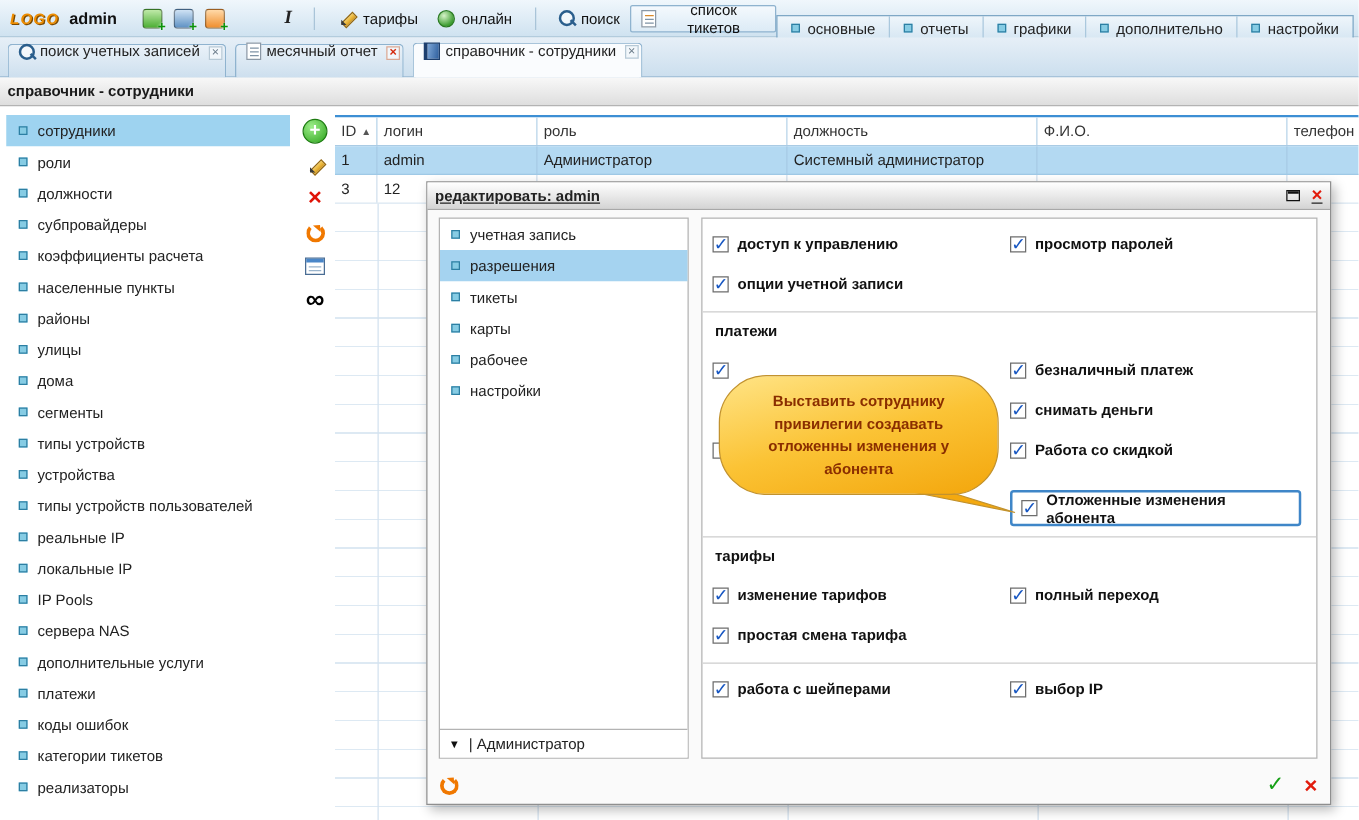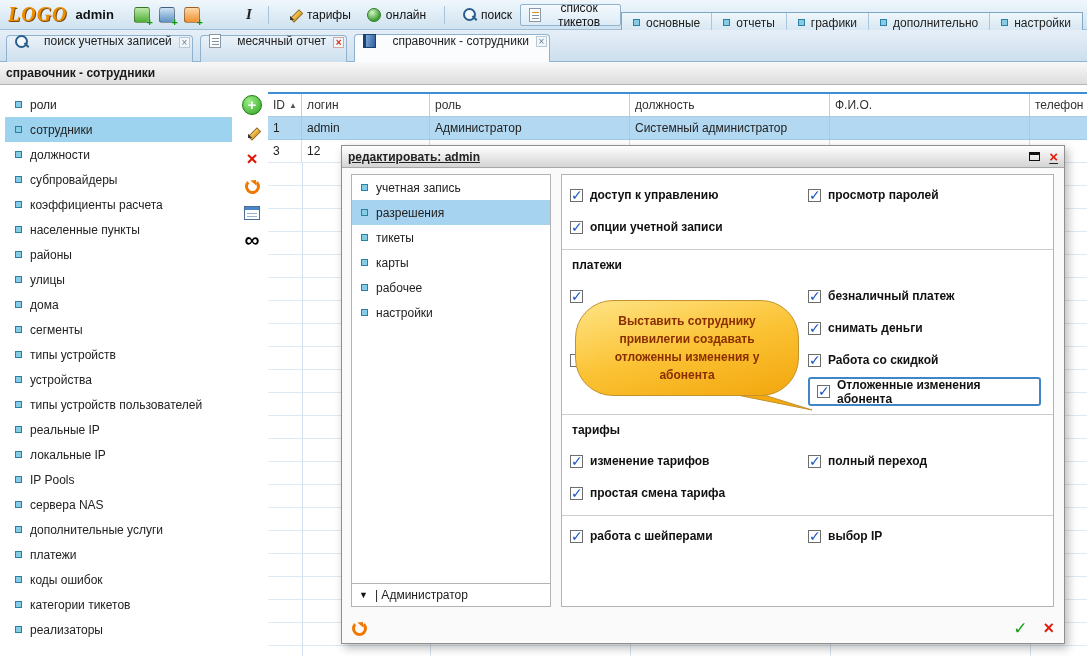--- a/index.html
+++ b/index.html
@@ -3,22 +3,22 @@
 <meta charset="utf-8">
 <style>
   * { margin:0; padding:0; box-sizing:border-box; }
   body { font-family:"Liberation Sans","DejaVu Sans",sans-serif; font-size:12px; color:#222; }
   #app { position:relative; width:1087px; height:656px; background:#fff; overflow:hidden; }
 
   
   .toolbar { position:absolute; left:0; top:0; width:1087px; height:30px;
     background:linear-gradient(#f0f7fc,#cfe2f0); border-bottom:1px solid #9fbdd4;
     display:flex; align-items:center; }
-  .logo { margin-left:8px; font-style:italic; font-weight:bold; font-size:20px;
-    color:#ee8d00; text-shadow:1px 1px 0 #7c4a00; letter-spacing:1px;font-family:Liberation Serif, serif; }
+  .logo { margin-left:8px; font-style:italic; font-weight:bold; font-size:12px;
+    color:#ee8d00; text-shadow:1px 1px 0 #7c4a00; letter-spacing:1px; }
   .user { margin-left:8px; font-weight:bold; font-size:13px; color:#111; }
   .qicons { display:flex; gap:9px; margin-left:20px; }
   .qic { width:16px; height:16px; border-radius:3px; position:relative; border:1px solid rgba(0,0,0,.35); cursor:pointer; }
   .qic::after { content:"+"; position:absolute; right:-4px; bottom:-6px; color:#0a930a; font-weight:bold; font-size:11px; text-shadow:0 0 2px #fff; }
   .qic.g { background:linear-gradient(#bfe9a8,#4daf35); }
   .qic.b { background:linear-gradient(#cfe2f4,#5f92c4); }
   .qic.o { background:linear-gradient(#ffd9a8,#ef8f2f); }
   .vsep { width:1px; height:18px; background:#a9c4d8; margin:0 10px; }
   .ibtn { width:22px; height:22px; margin-left:40px; background:transparent; border:none;
     font-family:"Liberation Serif",serif; font-style:italic; font-weight:bold; font-size:15px; color:#222; cursor:pointer; }
@@ -48,21 +48,21 @@
     background:linear-gradient(100deg,#7fa8d8,#2e5f9e); border:1px solid #1d3f6e; border-left-width:3px; }
   .ic-pencil { position:relative; width:15px; height:15px; flex:0 0 auto; }
   .ic-pencil::before { content:""; position:absolute; left:3px; top:6px; width:11px; height:4px;
     background:linear-gradient(#f8cf5e,#d89c1e); border:1px solid #936711; transform:rotate(-45deg); }
   .ic-pencil::after { content:""; position:absolute; left:0; top:10px;
     border:3px solid transparent; border-right-color:#3a3a3a; transform:rotate(-45deg); }
 
   
   .tabbar { position:absolute; left:0; top:30px; width:1087px; height:32px;
     background:linear-gradient(#e6eff7,#ccdfee); border-bottom:1px solid #8fb3cf; padding:4px 0 0 2px; }
-  .tab { position:relative; display:inline-flex; align-items:center; gap:16px; height:27px;
+  .tab { position:relative; display:inline-flex; align-items:center; gap:4px; height:27px;
     margin-left:4px; padding:0 20px 16px 8px; border:1px solid #8fb3cf; border-bottom:none;
     border-radius:4px 4px 0 0; background:linear-gradient(#eaf2f9,#cddfee); vertical-align:bottom; cursor:pointer; }
   .tab.active { background:#fafcfe; height:28px; z-index:2; }
   .tclose { position:absolute; top:1px; right:2px; width:11px; height:11px; line-height:9px;
     text-align:center; font-size:10px; color:#6b7c8a; border:1px solid #b7c9d6; background:#f2f7fb; cursor:pointer; }
   .tclose.red { color:#d42a0e; font-weight:bold; border-color:#d9a894; }
 
   
   .pagetitle { position:absolute; left:0; top:62px; width:1087px; height:23px;
     background:linear-gradient(#f8f8f8,#dedede); border-bottom:1px solid #b3b3b3;
@@ -131,21 +131,21 @@
   .sectitle { font-weight:bold; padding:4px 2px 8px; color:#111; }
   .seccols { display:flex; }
   .colL { width:238px; }
   .colR { flex:1; }
   .cbrow { height:32px; display:flex; align-items:center; }
   .cb { width:13px; height:13px; border:1px solid #6d6d6d; background:#fff; margin-right:7px;
     position:relative; flex:0 0 auto; cursor:pointer; }
   .cb.checked::after { content:"✓"; position:absolute; left:0; top:-3px;
     font-size:14px; font-weight:bold; color:#1857c2; }
   .cblabel { font-weight:bold; color:#111; }
-  .cbrow.hl { border:2px solid #3f86c8; border-radius:3px; height:29px; padding:0 7px; margin:1px 4px 2px 0; }
+  .cbrow.hl { border:2px solid #3f86c8; border-radius:3px; height:29px; padding:0 7px; margin:16px 4px 2px 0; }
   .dfooter { position:absolute; left:0; right:0; bottom:0; height:30px;
     display:flex; align-items:center; padding:0 10px; }
   .okic { margin-left:auto; color:#17a017; font-size:17px; font-weight:bold; cursor:pointer; }
   .dclose2 { margin-left:16px; color:#e21b0c; font-size:18px; font-weight:bold; cursor:pointer; }
 
   
   .callout { position:absolute; left:575px; top:300px; width:224px; height:96px; z-index:60;
     background:linear-gradient(165deg,#ffe486 0%,#fbc335 50%,#f3a60c 100%);
     border:1px solid #c2922e; border-radius:38px; display:flex; align-items:center; justify-content:center;
     text-align:center; padding:8px 18px; font-weight:bold; color:#8a2e00; line-height:1.5; }
@@ -221,27 +221,27 @@
     <div class="tab active">
       <span class="ic-book"></span>
       <span>справочник - сотрудники</span>
       <span class="tclose">×</span>
     </div>
   </div>
 
   <div class="pagetitle">справочник - сотрудники</div>
 
   <div class="sidebar">
+    <div class="sitem selected">
+        <span class="sq"></span>
+        <span>сотрудники</span>
+      </div>
     <div class="sitem">
         <span class="sq"></span>
         <span>роли</span>
-      </div>
-    <div class="sitem selected">
-        <span class="sq"></span>
-        <span>сотрудники</span>
       </div>
     <div class="sitem">
         <span class="sq"></span>
         <span>должности</span>
       </div>
     <div class="sitem">
         <span class="sq"></span>
         <span>субпровайдеры</span>
       </div>
     <div class="sitem">

